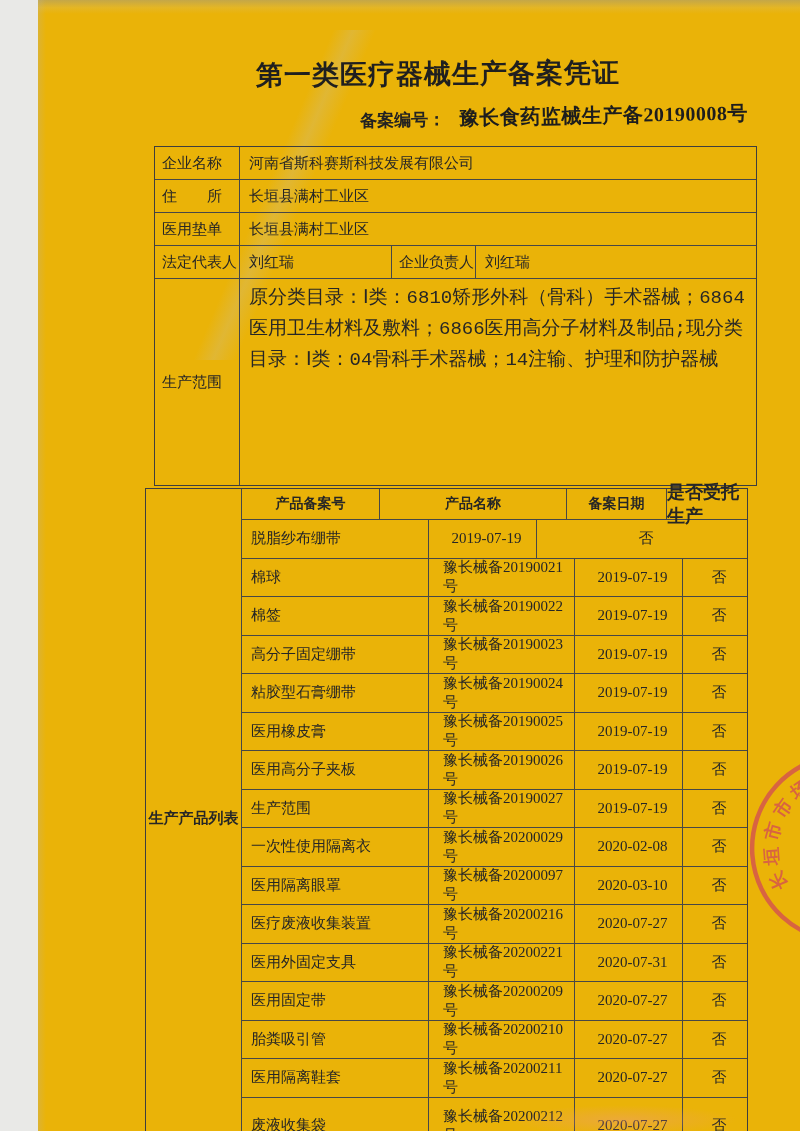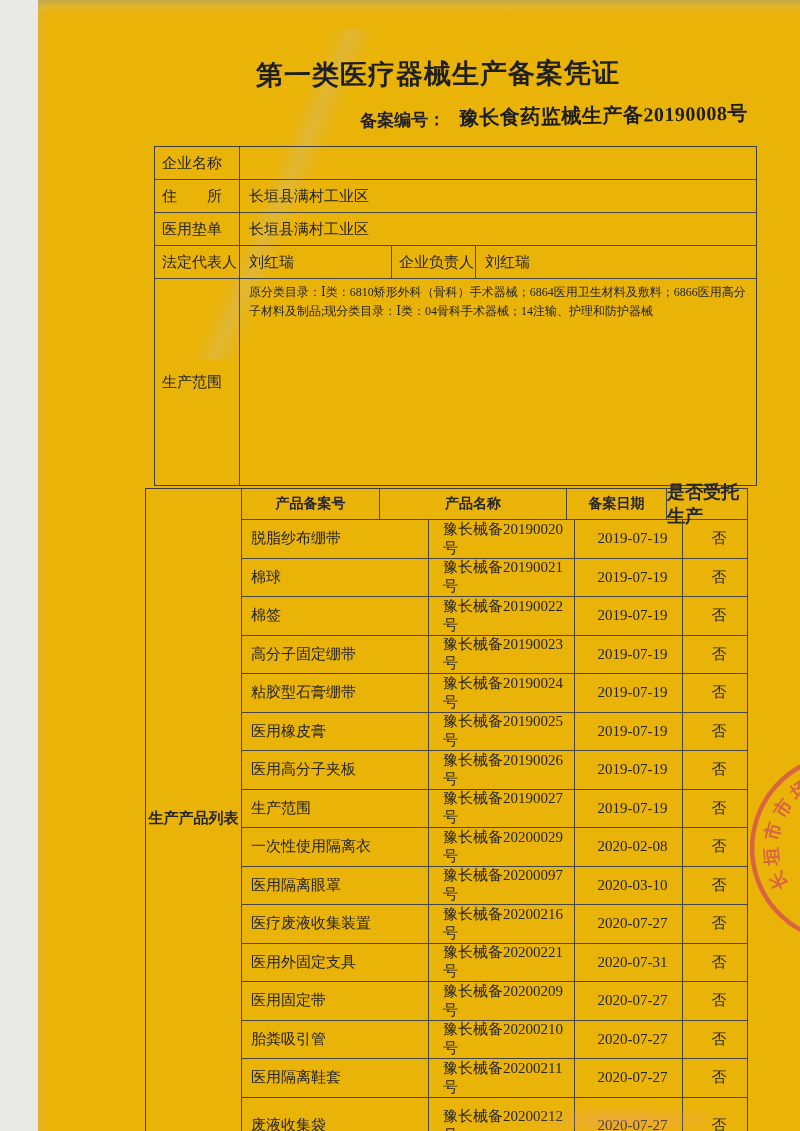--- a/index.html
+++ b/index.html
@@ -32,22 +32,22 @@
   .irow{display:flex;border-bottom:1.4px solid #474747;}
   .irow:last-child{border-bottom:none;}
   .icell{box-sizing:border-box;display:flex;align-items:center;font-size:15px;}
   .ilabel{width:85px;flex:0 0 85px;border-right:1.4px solid #474747;padding-left:7px;}
   .ivalue{flex:1;padding-left:9px;}
   .r-std{height:32px;}
   .cell-mid{width:152px;flex:0 0 152px;border-right:1.4px solid #474747;padding-left:9px;}
   .cell-lab2{width:84px;flex:0 0 84px;border-right:1.4px solid #474747;padding-left:7px;}
   .r-scope{height:206px;}
   .r-scope .ilabel{align-items:center;}
-  .scope-value{flex:1;padding:4px 10px 0 9px;font-size:12px;line-height:1.62;
-    align-items:flex-start;display:block;}
+  .scope-value{flex:1;padding:4px 10px 0 9px;font-size:19px;line-height:1.62;
+    align-items:flex-start;display:block;font-family:Liberation Mono, monospace;}
   
   .prod-table{position:absolute;left:107px;top:488px;width:603px;height:660px;
     border:1.6px solid #3e3e3e;border-bottom:none;box-sizing:border-box;display:flex;}
   .side-col{width:96px;flex:0 0 96px;border-right:1.4px solid #474747;
     display:flex;align-items:center;justify-content:center;box-sizing:border-box;}
   .side-label{font-size:15px;font-weight:600;letter-spacing:0;}
   .pbody{flex:1;display:flex;flex-direction:column;}
   .phead{display:flex;height:30px;flex:0 0 30px;border-bottom:1.4px solid #474747;
     font-size:14px;font-weight:600;}
   .phead .c{display:flex;align-items:center;justify-content:center;}
@@ -75,20 +75,21 @@
   <div class="title">第一类医疗器械生产备案凭证</div>
 
   <div class="filing-line">
     <span class="filing-label">备案编号：</span>
     <span class="filing-no">豫长食药监械生产备20190008号</span>
   </div>
 
   <div class="info-table">
     <div class="irow r-std">
       <div class="icell ilabel">企业名称</div>
+      <div class="icell ivalue">河南省斯科赛斯科技发展有限公司</div>
     </div>
     <div class="irow r-std">
       <div class="icell ilabel">住　　所</div>
       <div class="icell ivalue">长垣县满村工业区</div>
     </div>
     <div class="irow r-std">
       <div class="icell ilabel">医用垫单</div>
       <div class="icell ivalue">长垣县满村工业区</div>
     </div>
     <div class="irow r-std">
@@ -110,21 +111,20 @@
     <div class="pbody">
       <div class="phead">
         <div class="c reg" style="justify-content:center;padding-left:0;">产品备案号</div>
         <div class="c name" style="justify-content:center;padding-left:0;">产品名称</div>
         <div class="c date">备案日期</div>
         <div class="c ent">是否受托生产</div>
       </div>
       <div>
           <div class="prow">
             <div class="c name">脱脂纱布绷带</div>
-            <div class="c reg">豫长械备20190020号</div>
             <div class="c date">2019-07-19</div>
             <div class="c ent">否</div>
           </div>
           <div class="prow">
             <div class="c name">棉球</div>
             <div class="c reg">豫长械备20190021号</div>
             <div class="c date">2019-07-19</div>
             <div class="c ent">否</div>
           </div>
           <div class="prow">

